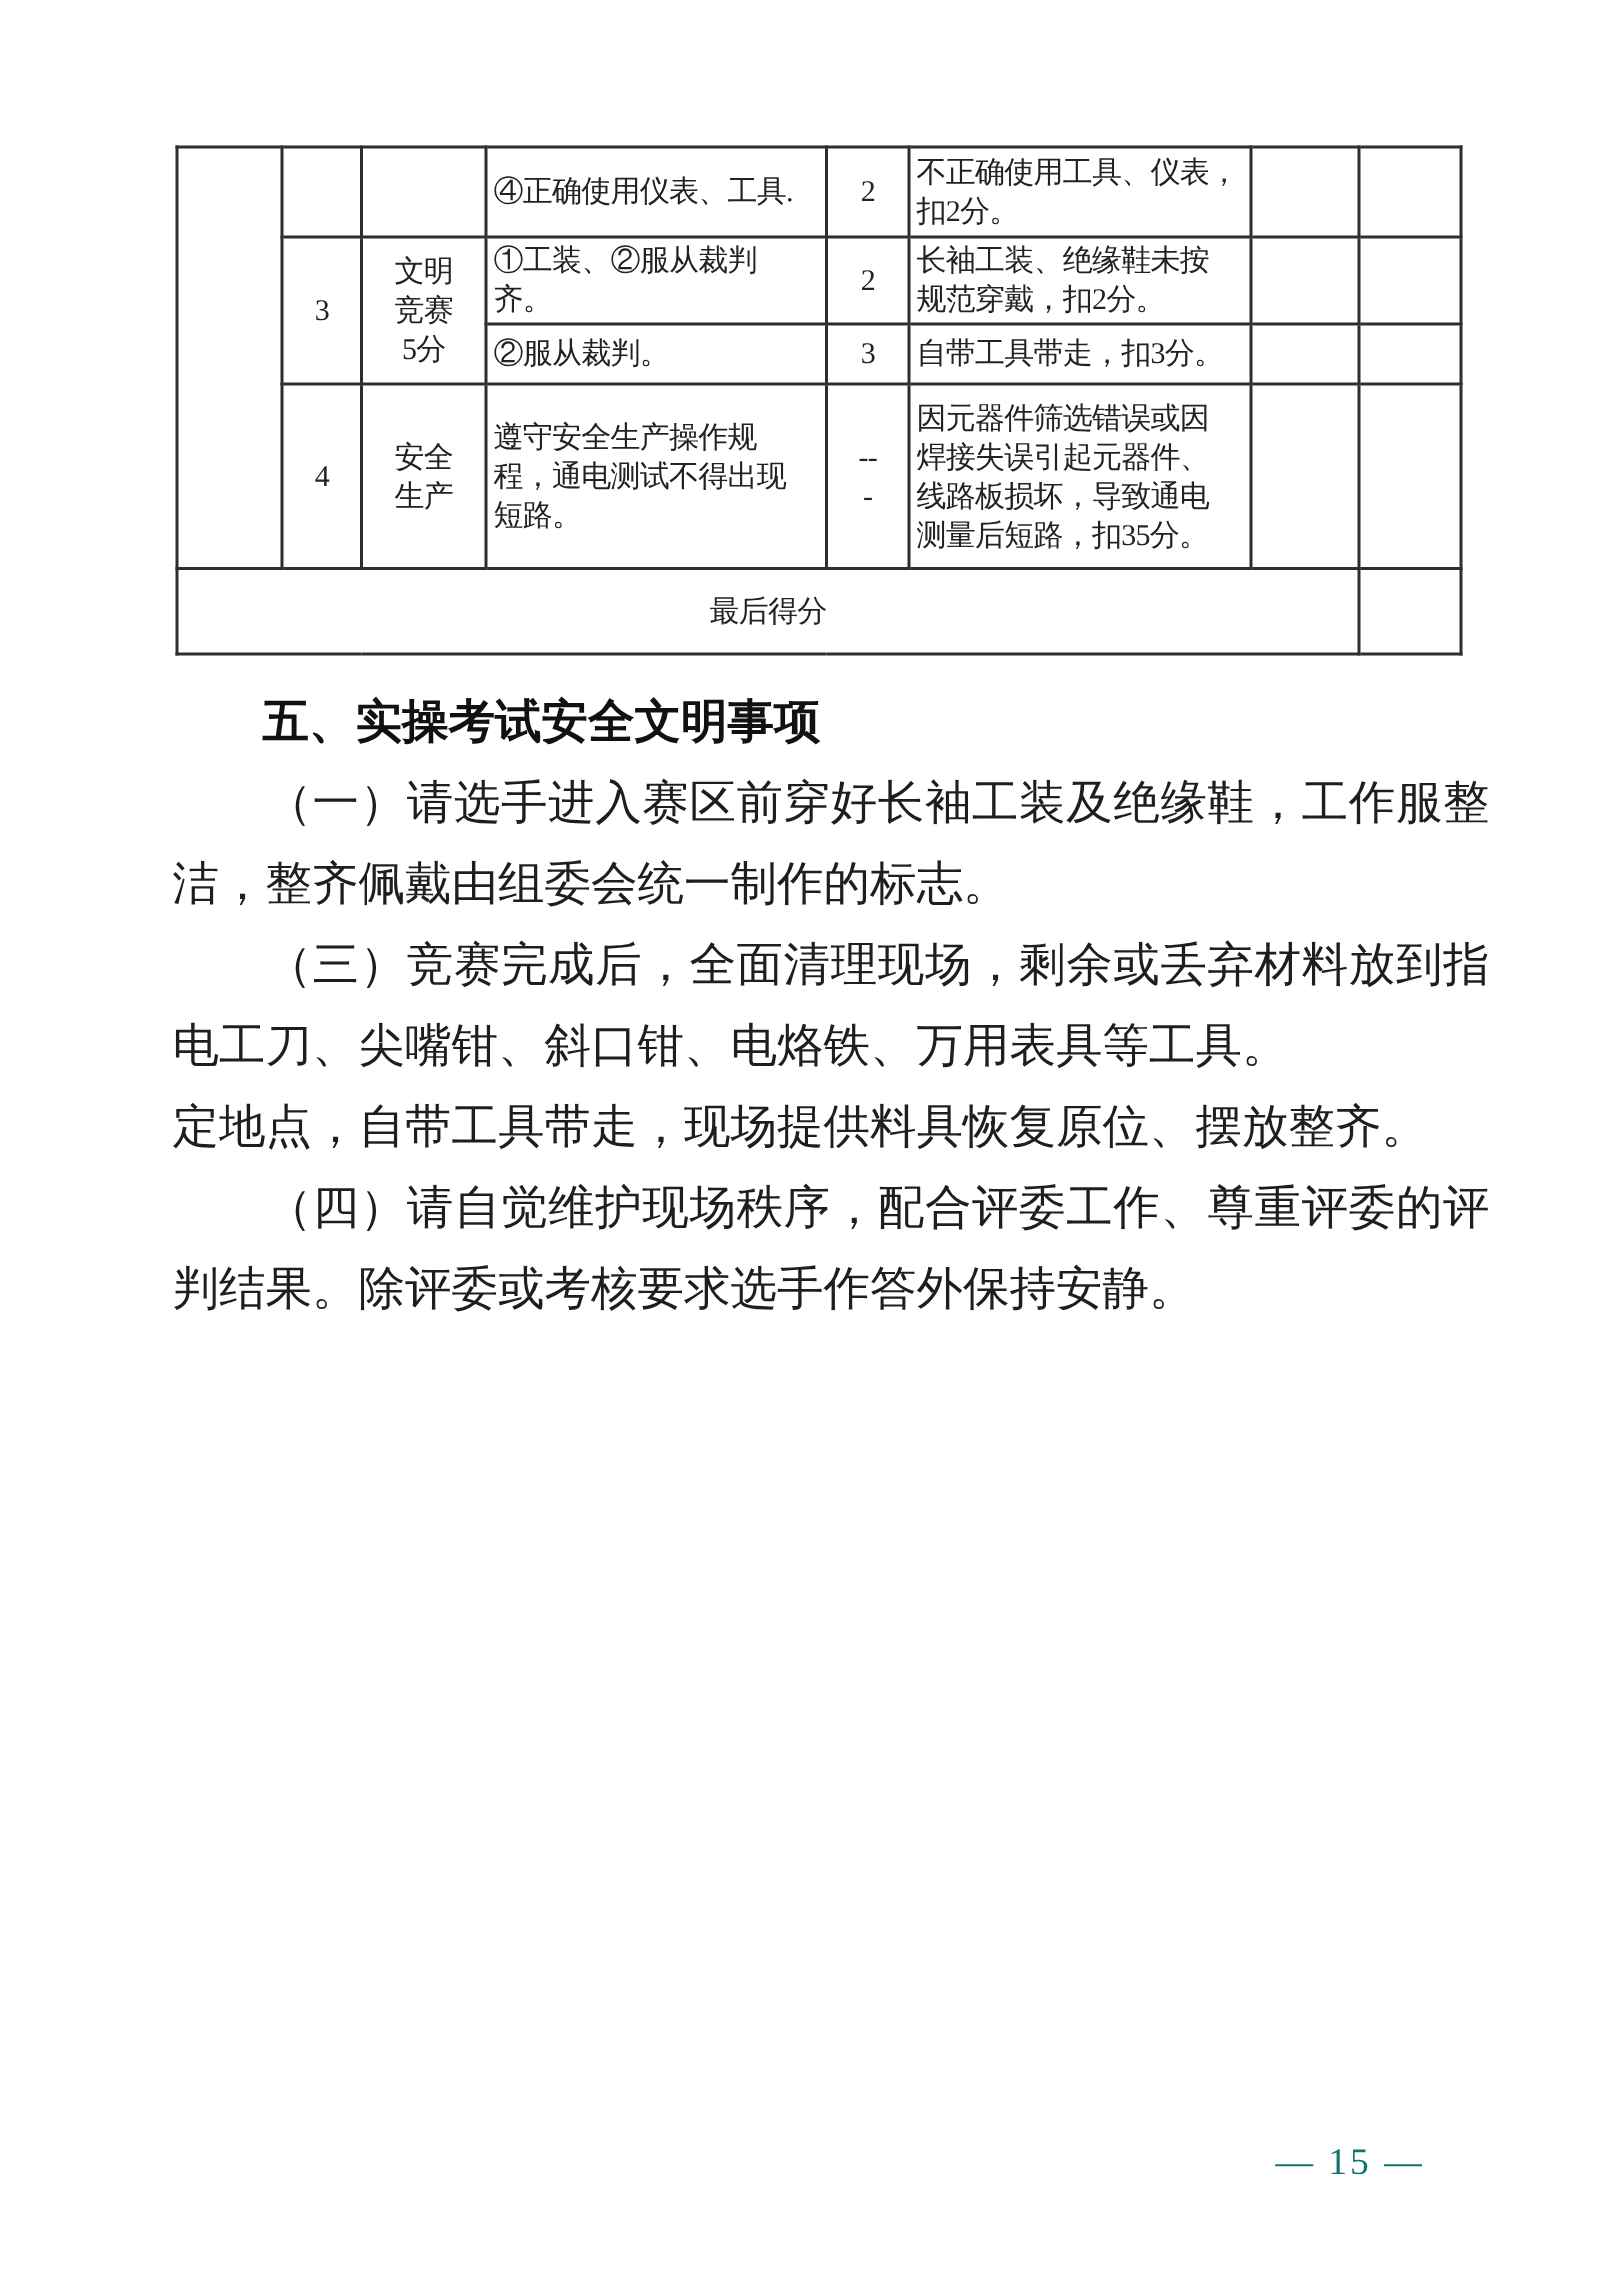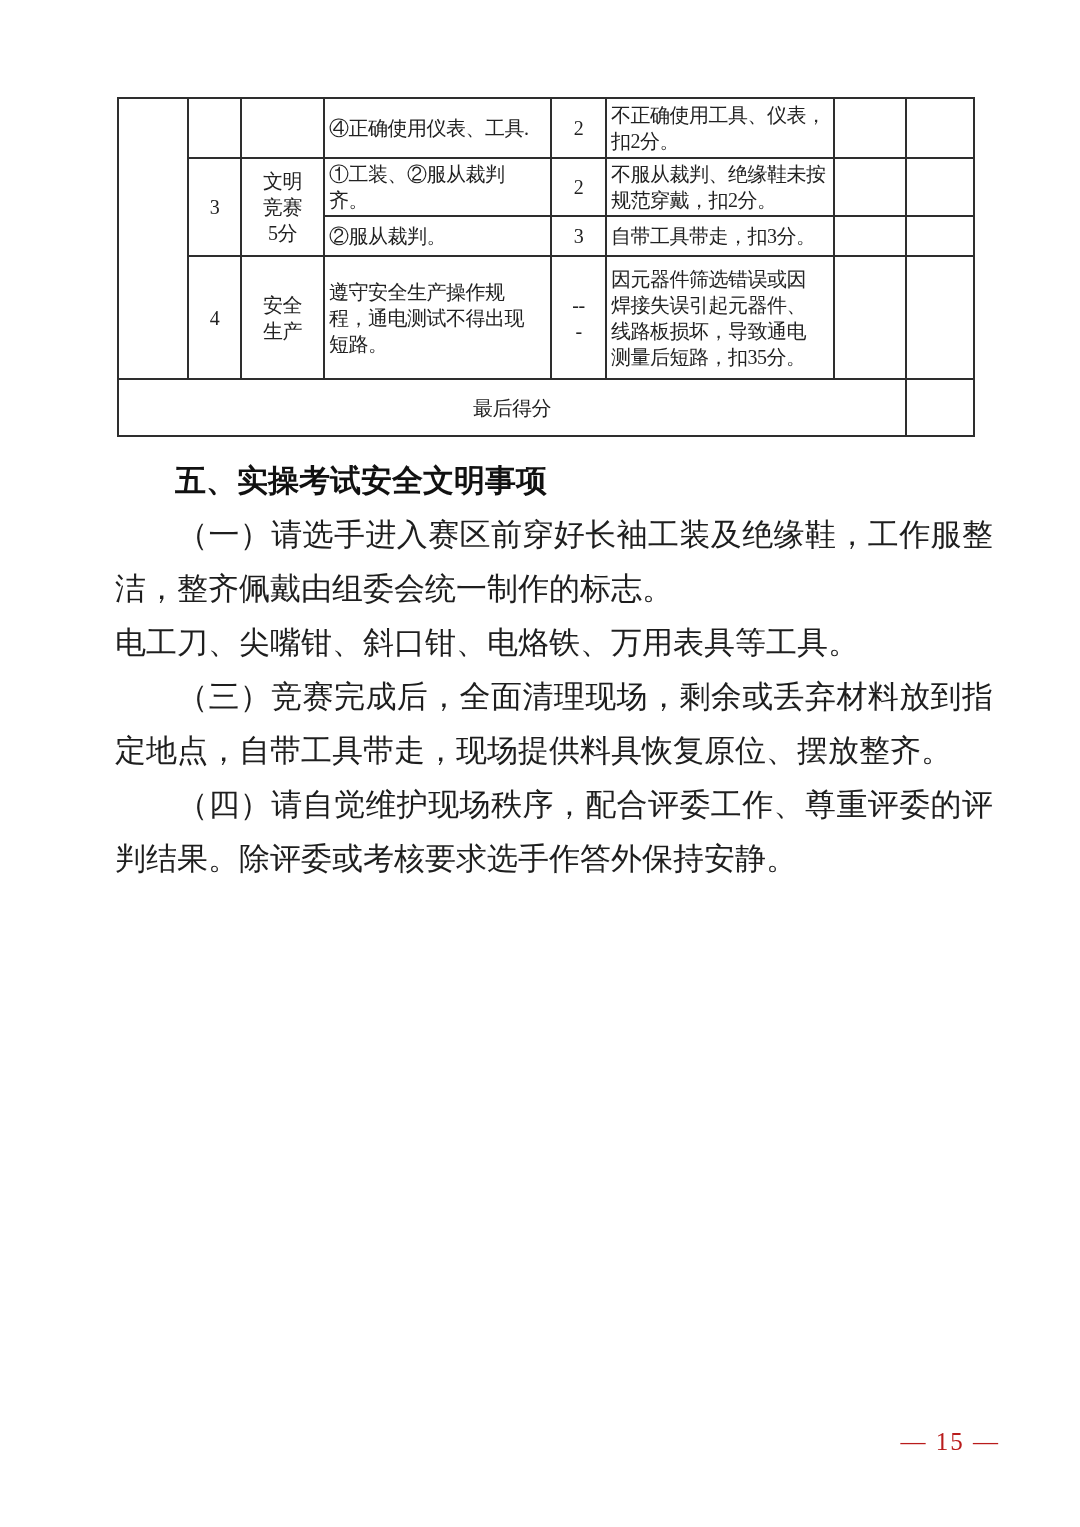--- a/index.html
+++ b/index.html
@@ -62,23 +62,23 @@
     white-space:normal;
     text-align:justify;
     text-align-last:justify;
     text-justify:inter-character;
   }
   .line.first{text-indent:62px;}
 
   
   .page-number{
     position:absolute;left:800px;top:1428px;width:200px;
-    text-align:right;
+    text-align:center;
     font-size:25px;
-    color:#b91c1c;
+    color:#0f766e;
     letter-spacing:2px;
   }
 </style>
 </head>
 <body>
 
 <div class="page">
 
   <table class="score-table">
     <colgroup>
@@ -104,21 +104,21 @@
       <td class="cell-center"></td>
     </tr>
     <tr class="row-b">
       <td class="cell-center" rowspan="2">3</td>
       <td class="cell-center" rowspan="2">文明
 竞赛
 5分</td>
       <td class="cell-left">①工装、②服从裁判
 齐。</td>
       <td class="cell-center">2</td>
-      <td class="cell-left">不服从裁判、绝缘鞋未按
+      <td class="cell-left">长袖工装、绝缘鞋未按
 规范穿戴，扣2分。</td>
       <td class="cell-center"></td>
       <td class="cell-center"></td>
     </tr>
     <tr class="row-c">
       <td class="cell-left">②服从裁判。</td>
       <td class="cell-center">3</td>
       <td class="cell-left">自带工具带走，扣3分。</td>
       <td class="cell-center"></td>
       <td class="cell-center"></td>
@@ -145,23 +145,23 @@
     </tr>
   </tbody>
     </table>
 
   <div class="section">
     <div class="sec-heading">五、实操考试安全文明事项</div>
 
     <div class="line full first">（一）请选手进入赛区前穿好长袖工装及绝缘鞋，工作服整</div>
     <div class="line">洁，整齐佩戴由组委会统一制作的标志。</div>
 
+    <div class="line full first">（三）竞赛完成后，全面清理现场，剩余或丢弃材料放到指</div>
+
     <div class="line">电工刀、尖嘴钳、斜口钳、电烙铁、万用表具等工具。</div>
-
-    <div class="line full first">（三）竞赛完成后，全面清理现场，剩余或丢弃材料放到指</div>
     <div class="line">定地点，自带工具带走，现场提供料具恢复原位、摆放整齐。</div>
 
     <div class="line full first">（四）请自觉维护现场秩序，配合评委工作、尊重评委的评</div>
     <div class="line">判结果。除评委或考核要求选手作答外保持安静。</div>
   </div>
 
   <div class="page-number">— 15 —</div>
 
 </div>
 

